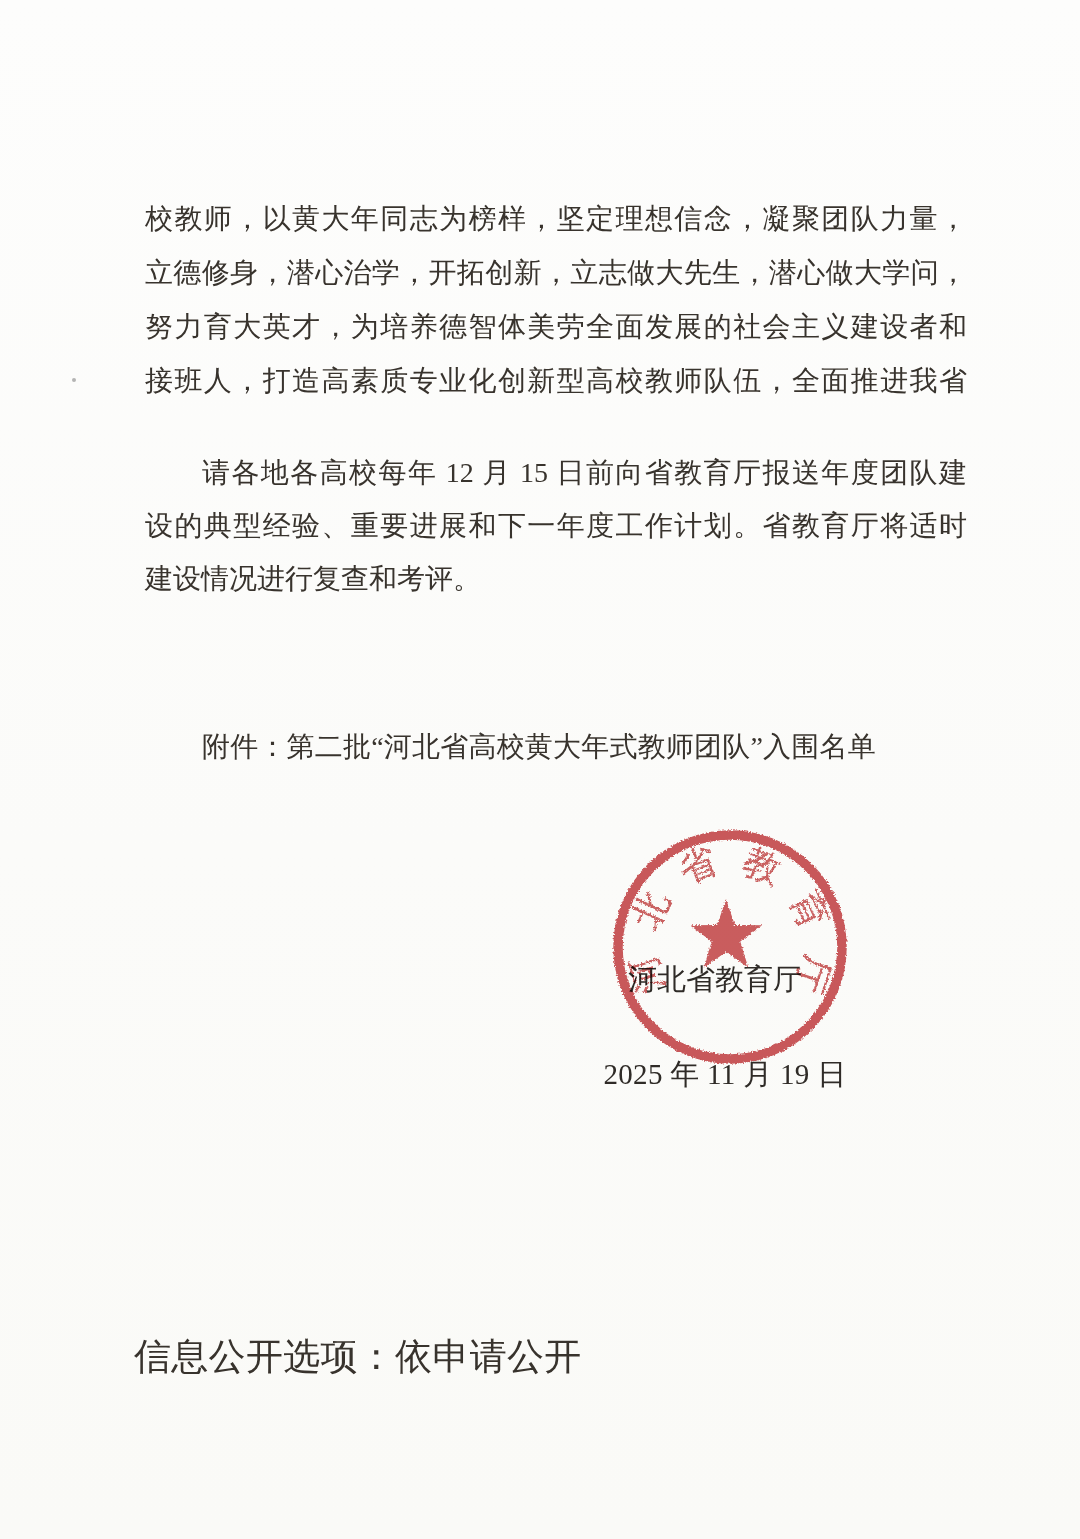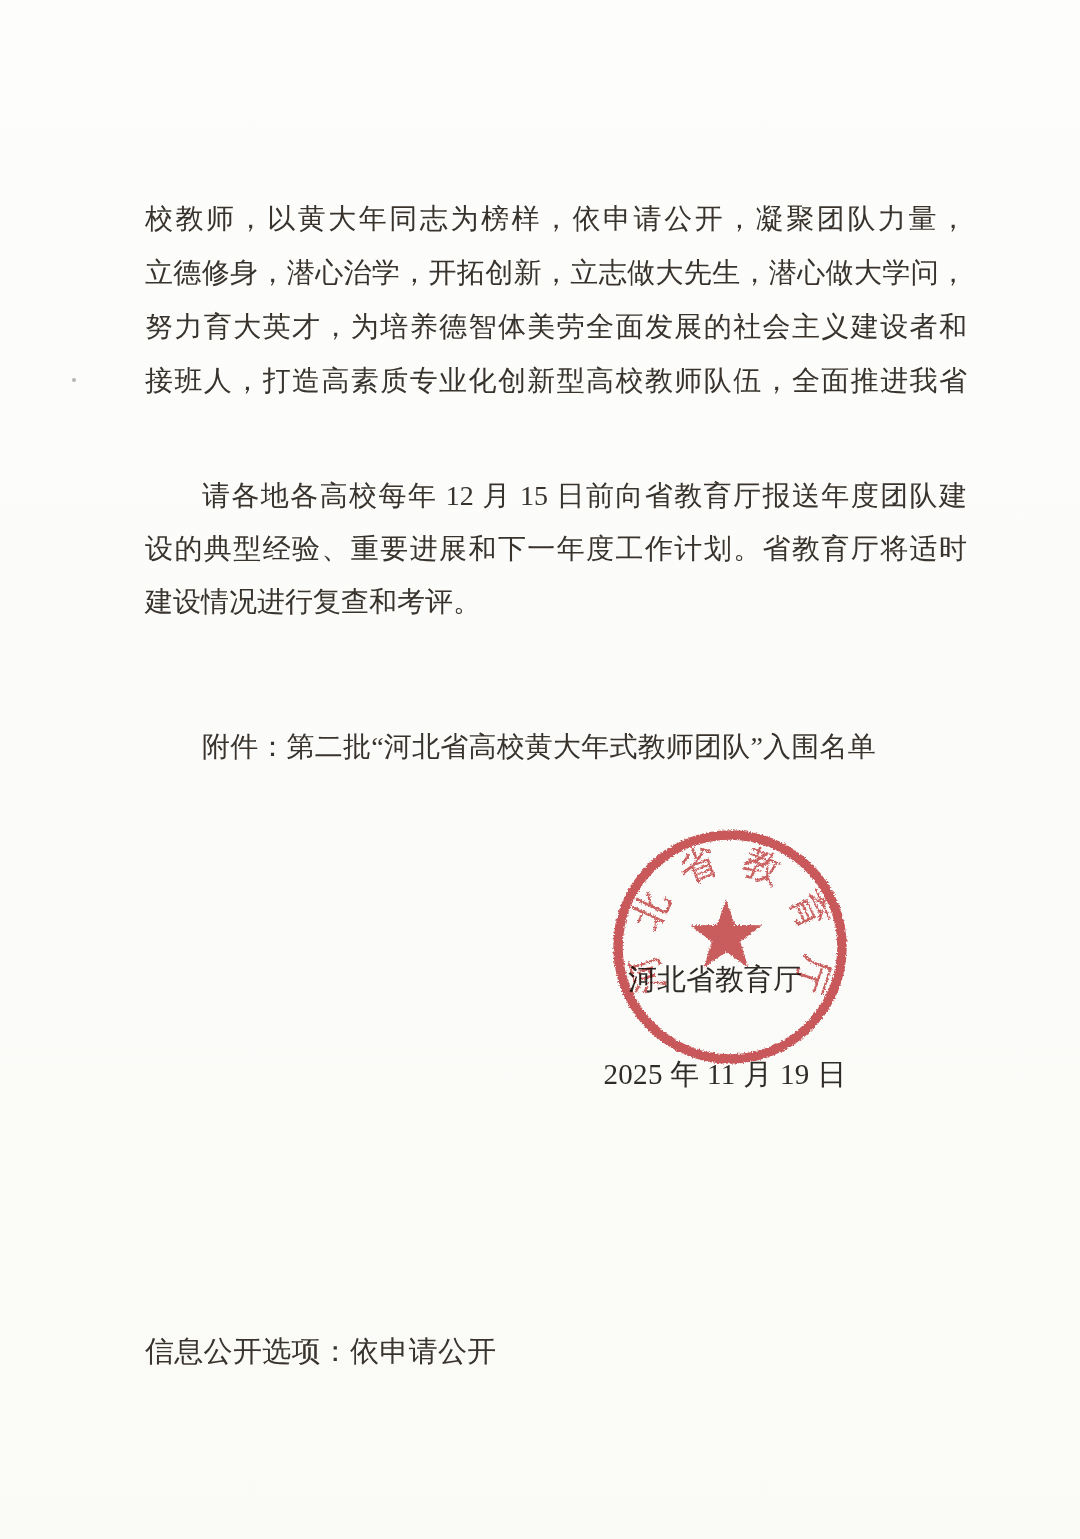--- a/index.html
+++ b/index.html
@@ -15,21 +15,21 @@
     background: linear-gradient(180deg, #fdfdfc 0%, #fbfbf9 55%, #fafaf7 100%);
     color: #38332d;
   }
   .para {
     position: absolute;
     left: 145px; width: 822px;
     font-size: 28px;
     color: #38332d;
   }
   .p1 { top: 192px; line-height: 54px; }
-  .p2 { top: 469px; line-height: 53px; font-family: Liberation Serif, serif; }
+  .p2 { top: 446px; line-height: 53px; font-family: Liberation Serif, serif; }
   .line.just {
     text-align: justify;
     text-align-last: justify;
     text-justify: inter-character;
   }
   .line.last {
     text-align: left;
     text-align-last: left;
   }
   .indent { padding-left: 57px; }
@@ -65,43 +65,43 @@
     mix-blend-mode: multiply;
     opacity: 0.93;
   }
   .seal-char {
     font-family: "Liberation Serif", "DejaVu Serif", serif;
     font-size: 37px;
     font-weight: 500;
   }
   .footer-note {
     position: absolute;
-    left: 145px; top: 1332px;
-    font-size: 29px; line-height: normal;
+    left: 134px; top: 1332px;
+    font-size: 37px; line-height: normal;
     letter-spacing: 0.3px;
     color: #38332d;
   }
   .speck {
     position: absolute;
     left: 72px; top: 378px;
     width: 4px; height: 4px;
     border-radius: 50%;
     background: #8d8d8d;
     opacity: 0.65;
   }
 </style>
 </head>
 <body>
 
 <div class="page">
 
   <div class="speck"></div>
 
   <div class="para p1">
-    <div class="line just">校教师，以黄大年同志为榜样，依申请公开，凝聚团队力量，</div>
+    <div class="line just">校教师，以黄大年同志为榜样，坚定理想信念，凝聚团队力量，</div>
     <div class="line just">立德修身，潜心治学，开拓创新，立志做大先生，潜心做大学问，</div>
     <div class="line just">努力育大英才，为培养德智体美劳全面发展的社会主义建设者和</div>
     <div class="line just">接班人，打造高素质专业化创新型高校教师队伍，全面推进我省</div>
   </div>
 
   <div class="para p2">
     <div class="line just indent">请各地各高校每年 12 月 15 日前向省教育厅报送年度团队建</div>
     <div class="line just">设的典型经验、重要进展和下一年度工作计划。省教育厅将适时</div>
     <div class="line last">建设情况进行复查和考评。</div>
   </div>

